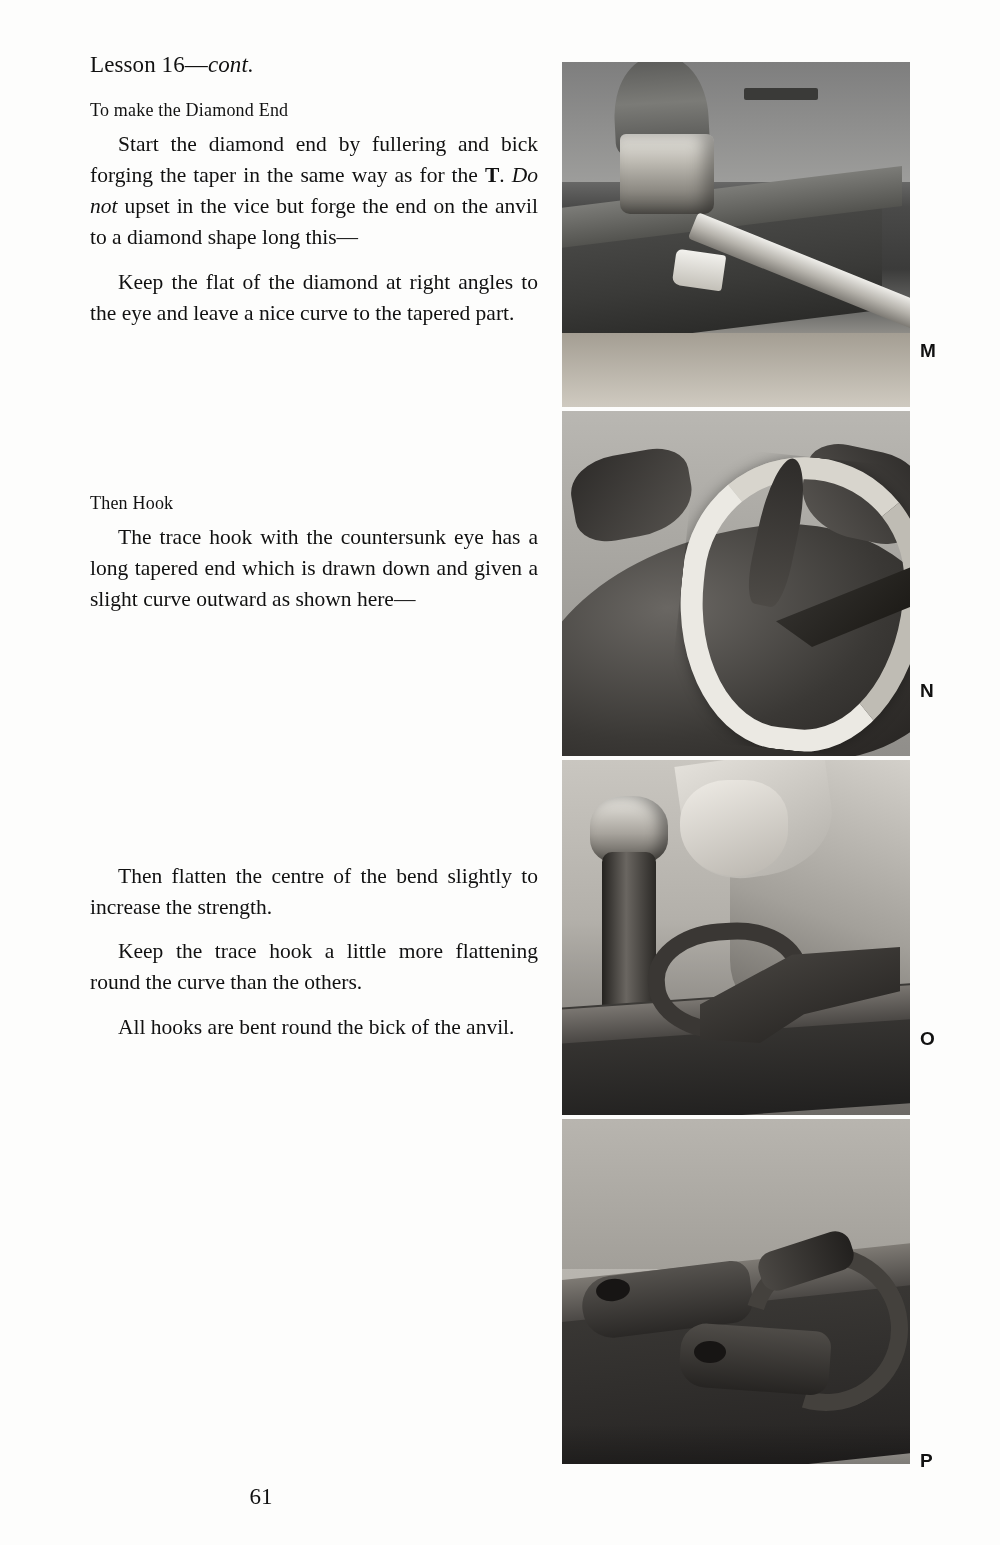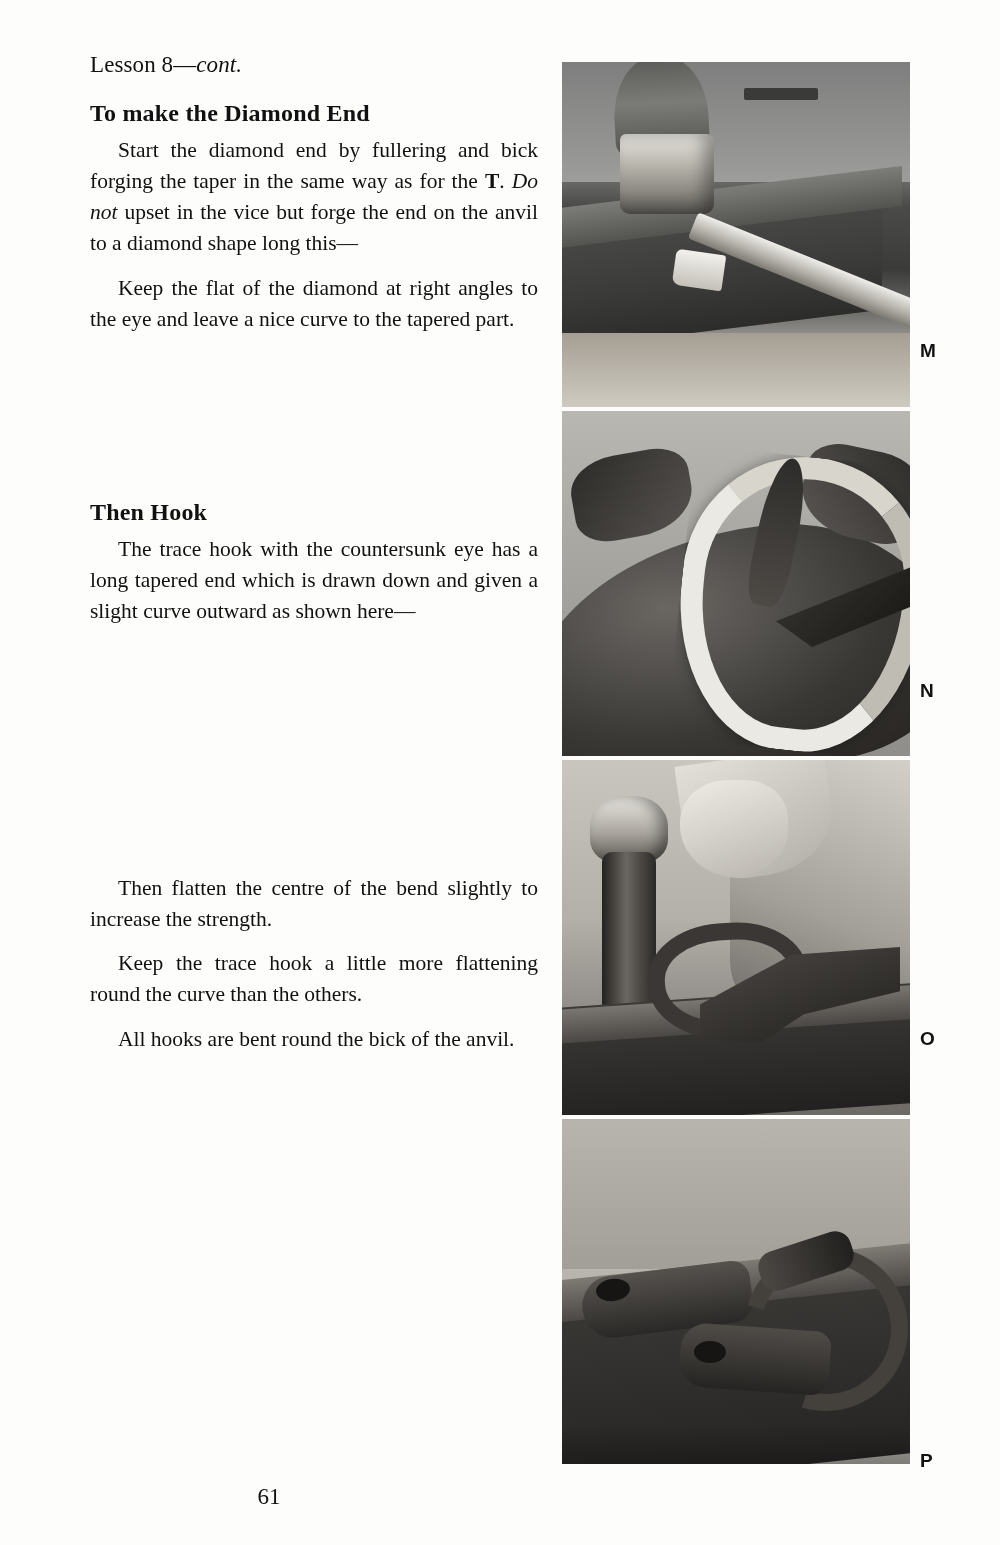--- a/index.html
+++ b/index.html
@@ -31,22 +31,22 @@
   }
 
   .running-head {
     font-size: 23px;
     letter-spacing: 0.1px;
     margin-bottom: 22px;
   }
   .running-head .ital { font-style: italic; }
 
   .sec-head {
-    font-size: 24px;
-    font-weight: bold;
+    font-size: 18px;
+    font-weight: normal;
     margin: 0 0 8px 0;
     letter-spacing: 0.2px;
   }
 
   p.body {
     font-size: 21.5px;
     line-height: 1.44;
     margin: 0 0 14px 0;
     text-align: justify;
     text-indent: 28px;
@@ -55,21 +55,21 @@
   .ital { font-style: italic; }
   .bold { font-weight: bold; }
 
   
   .gap-a { height: 150px; }
   .gap-b { height: 232px; }
   .gap-c { height: 186px; }
 
   .folio {
     position: absolute;
-    left: 9px;
+    left: 1px;
     top: 1484px;
     width: 520px;
     text-align: center;
     font-size: 23px;
   }
 
   
   .photo-col {
     position: absolute;
     left: 562px;
@@ -306,21 +306,21 @@
     background: linear-gradient(180deg,rgba(0,0,0,0),rgba(0,0,0,.25));
   }
 </style>
 </head>
 <body>
 
 <div class="page">
 
   <div class="text-col">
 
-    <div class="running-head"><span>Lesson 8—</span><span class="ital">cont.</span></div>
+    <div class="running-head"><span>Lesson 16—</span><span class="ital">cont.</span></div>
 
     <h2 class="sec-head">To make the Diamond End</h2>
 
     <p class="body"><span>Start the diamond end by fullering and bick forging the taper in the same way as for the </span><span class="bold">T</span><span>. </span><span class="ital">Do not</span><span> upset in the vice but forge the end on the anvil to a diamond shape long this—</span></p>
 
     <p class="body">Keep the flat of the diamond at right angles to the eye and leave a nice curve to the tapered part.</p>
 
     <div class="gap-a"></div>
 
     <h2 class="sec-head">Then Hook</h2>

